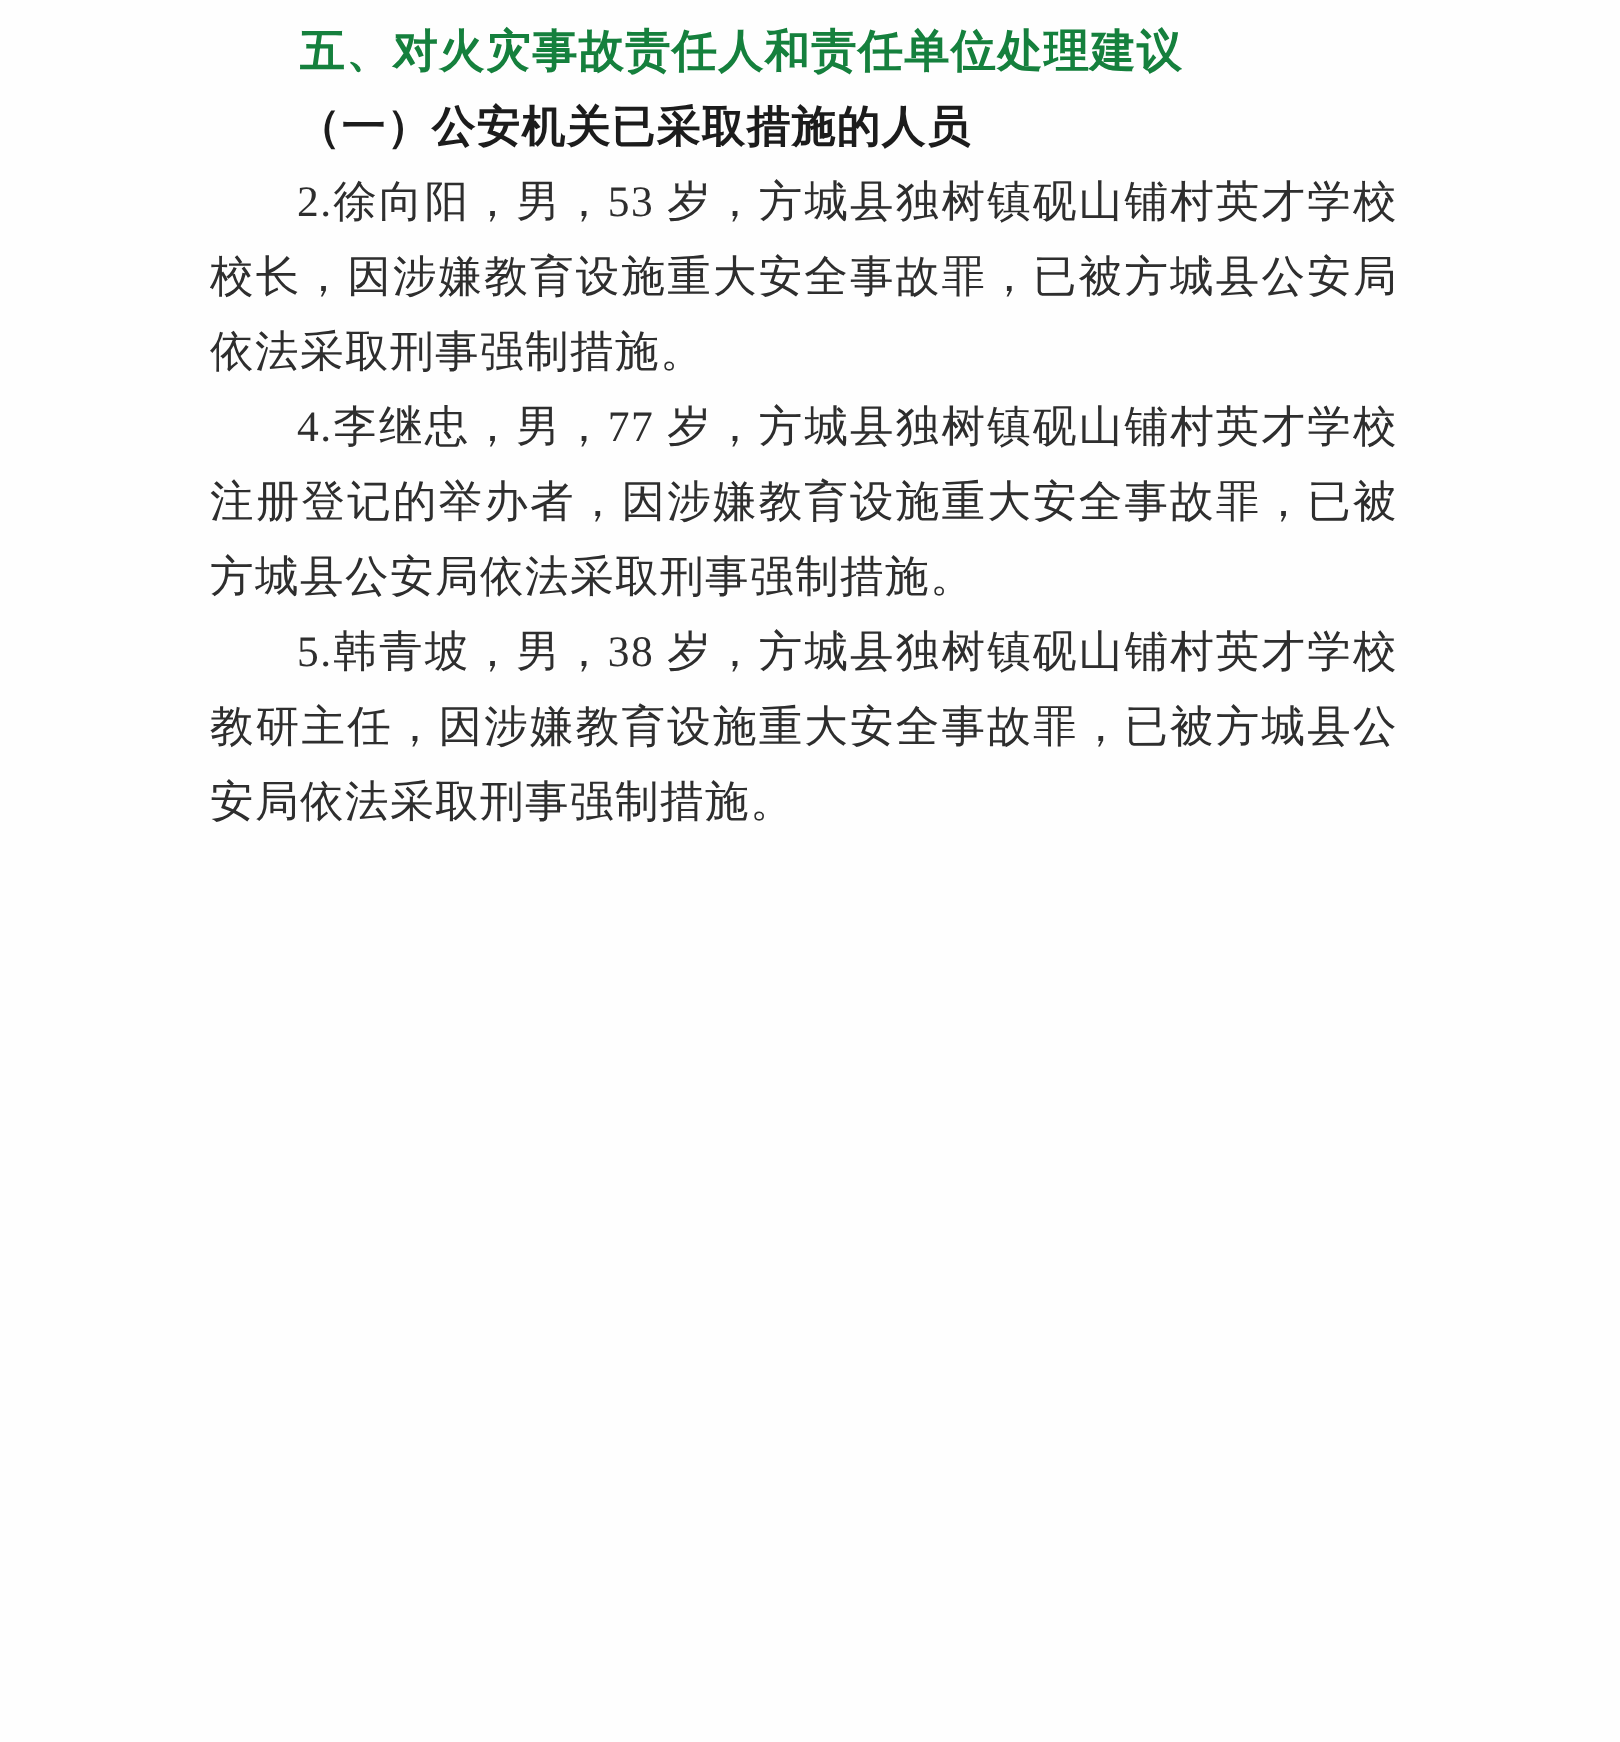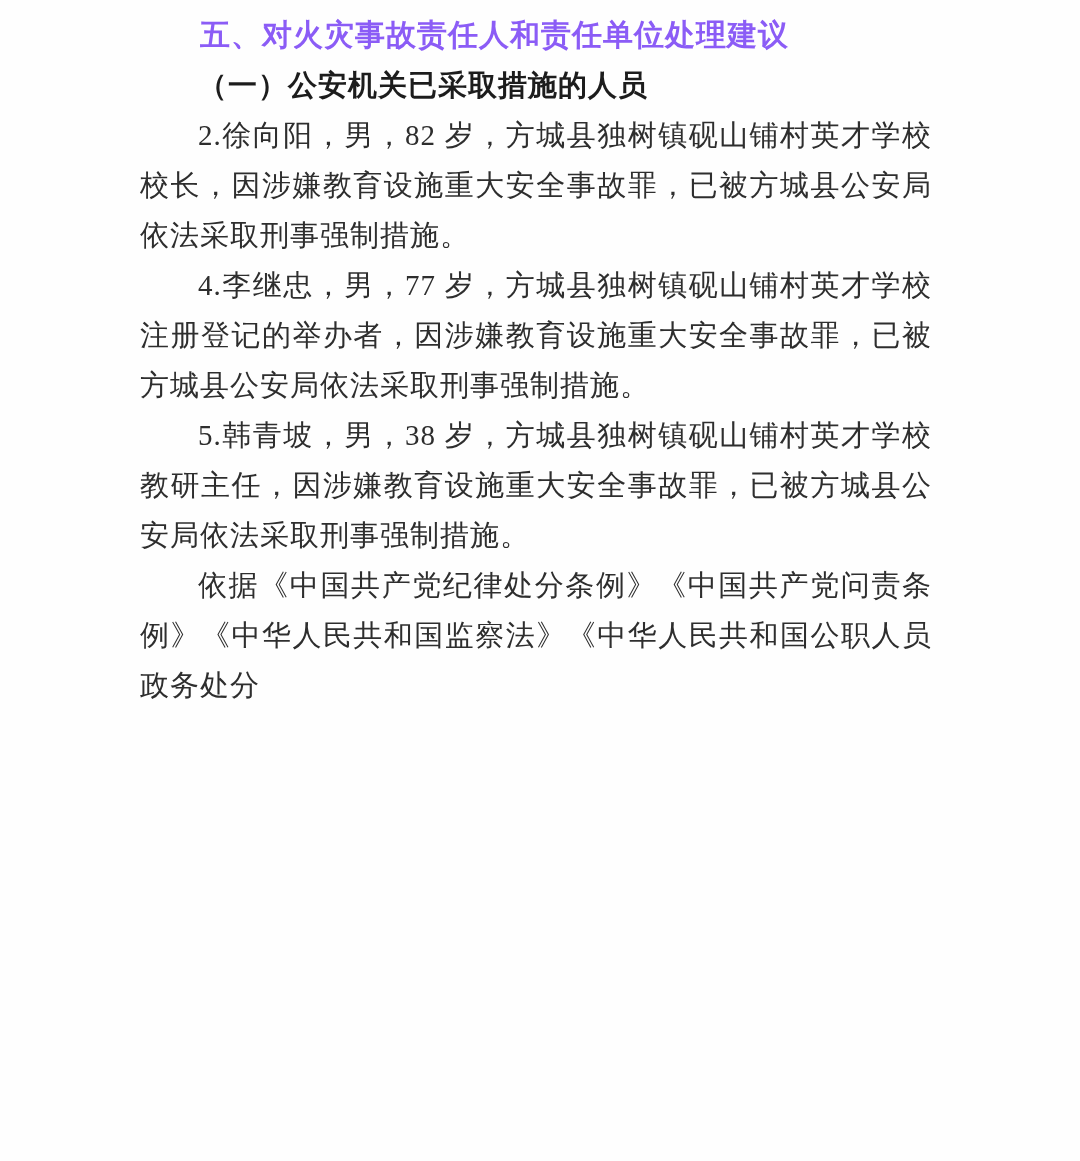--- a/index.html
+++ b/index.html
@@ -21,21 +21,21 @@
     position: absolute;
     left: 140px;
     top: 10px;
     width: 792px;
   }
   .doc-heading {
     margin: 0;
     font-size: 30px;
     line-height: 50px;
     font-weight: 700;
-    color: #8b5cf6;
+    color: #15803d;
     text-indent: 2em;
     letter-spacing: 1px;
     font-family: "Liberation Sans", "DejaVu Sans", sans-serif;
   }
   .doc-subheading {
     margin: 0;
     font-size: 29px;
     line-height: 50px;
     font-weight: 700;
     color: #1c1c1c;
@@ -67,26 +67,25 @@
 <body>
 
 <div class="page">
   <div class="text-block">
 
     <h1 class="doc-heading">五、对火灾事故责任人和责任单位处理建议</h1>
 
     <h2 class="doc-subheading">（一）公安机关已采取措施的人员</h2>
 
 
-    <p class="doc-paragraph">2.徐向阳，男，82 岁，方城县独树镇砚山铺村英才学校校长，因涉嫌教育设施重大安全事故罪，已被方城县公安局依法采取刑事强制措施。</p>
+    <p class="doc-paragraph">2.徐向阳，男，53 岁，方城县独树镇砚山铺村英才学校校长，因涉嫌教育设施重大安全事故罪，已被方城县公安局依法采取刑事强制措施。</p>
 
 
     <p class="doc-paragraph">4.李继忠，男，77 岁，方城县独树镇砚山铺村英才学校注册登记的举办者，因涉嫌教育设施重大安全事故罪，已被方城县公安局依法采取刑事强制措施。</p>
 
     <p class="doc-paragraph">5.韩青坡，男，38 岁，方城县独树镇砚山铺村英才学校教研主任，因涉嫌教育设施重大安全事故罪，已被方城县公安局依法采取刑事强制措施。</p>
 
 
-    <p class="doc-paragraph">依据《中国共产党纪律处分条例》《中国共产党问责条例》《中华人民共和国监察法》《中华人民共和国公职人员政务处分</p>
 
   </div>
 
   <div class="page-footer">— 23 —</div>
 </div>
 
 </body></html>

